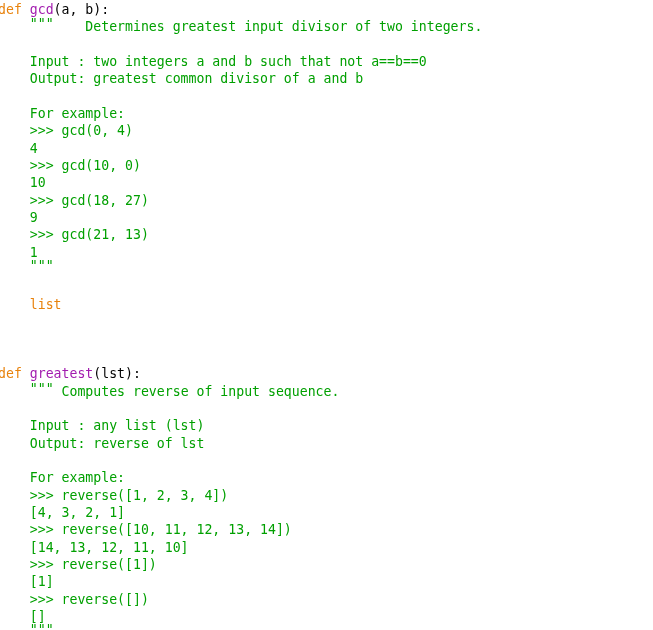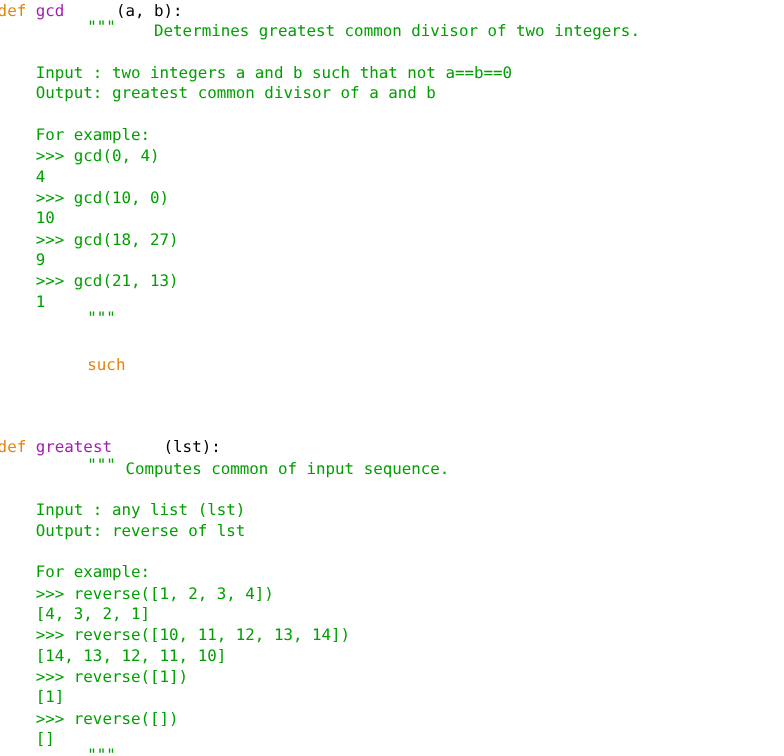--- a/index.html
+++ b/index.html
@@ -35,21 +35,21 @@
     letter-spacing: 0px;
   }
 
   .code-line.blank {
     color: transparent;
   }
 
   
   .tok-kw      { color: #E8820C; }
   .tok-fn      { color: #a21caf; }
-  .tok-punct   { color: #000000; padding-left: 43px; }
+  .tok-punct   { color: #000000; }
   .tok-doc     { color: #00A000; }
 
   
   .quote-open {
     color: #00A000;
     display: inline-block;
     vertical-align: top;
     position: relative;
     top: -3px;
   }
@@ -59,42 +59,42 @@
     vertical-align: top;
     position: relative;
     top: -4px;
   }
 </style>
 </head>
 <body>
 
 <div id="code-view">
     <div class="code-line"><span class="tok-kw">def </span><span class="tok-fn">gcd</span><span class="tok-punct">(a, b):</span></div>
-    <div class="code-line"><span class="tok-punct">    </span><span class="quote-open">"""</span><span class="tok-doc">    Determines greatest common divisor of two integers.</span></div>
+    <div class="code-line"><span class="tok-punct">    </span><span class="quote-open">"""</span><span class="tok-doc">    Determines greatest input divisor of two integers.</span></div>
     <div class="code-line blank"><span class="tok-doc"></span></div>
     <div class="code-line"><span class="tok-doc">    Input : two integers a and b such that not a==b==0</span></div>
     <div class="code-line"><span class="tok-doc">    Output: greatest common divisor of a and b</span></div>
     <div class="code-line blank"><span class="tok-doc"></span></div>
     <div class="code-line"><span class="tok-doc">    For example:</span></div>
     <div class="code-line"><span class="tok-doc">    &gt;&gt;&gt; gcd(0, 4)</span></div>
     <div class="code-line"><span class="tok-doc">    4</span></div>
     <div class="code-line"><span class="tok-doc">    &gt;&gt;&gt; gcd(10, 0)</span></div>
     <div class="code-line"><span class="tok-doc">    10</span></div>
     <div class="code-line"><span class="tok-doc">    &gt;&gt;&gt; gcd(18, 27)</span></div>
     <div class="code-line"><span class="tok-doc">    9</span></div>
     <div class="code-line"><span class="tok-doc">    &gt;&gt;&gt; gcd(21, 13)</span></div>
     <div class="code-line"><span class="tok-doc">    1</span></div>
     <div class="code-line"><span class="tok-punct">    </span><span class="quote-close">"""</span></div>
     <div class="code-line blank"><span class="tok-doc"></span></div>
-    <div class="code-line"><span class="tok-punct">    </span><span class="tok-kw">such</span></div>
+    <div class="code-line"><span class="tok-punct">    </span><span class="tok-kw">list</span></div>
     <div class="code-line blank"><span class="tok-doc"></span></div>
     <div class="code-line blank"><span class="tok-doc"></span></div>
     <div class="code-line blank"><span class="tok-doc"></span></div>
     <div class="code-line"><span class="tok-kw">def </span><span class="tok-fn">greatest</span><span class="tok-punct">(lst):</span></div>
-    <div class="code-line"><span class="tok-punct">    </span><span class="quote-open">"""</span><span class="tok-doc"> Computes common of input sequence.</span></div>
+    <div class="code-line"><span class="tok-punct">    </span><span class="quote-open">"""</span><span class="tok-doc"> Computes reverse of input sequence.</span></div>
     <div class="code-line blank"><span class="tok-doc"></span></div>
     <div class="code-line"><span class="tok-doc">    Input : any list (lst)</span></div>
     <div class="code-line"><span class="tok-doc">    Output: reverse of lst</span></div>
     <div class="code-line blank"><span class="tok-doc"></span></div>
     <div class="code-line"><span class="tok-doc">    For example:</span></div>
     <div class="code-line"><span class="tok-doc">    &gt;&gt;&gt; reverse([1, 2, 3, 4])</span></div>
     <div class="code-line"><span class="tok-doc">    [4, 3, 2, 1]</span></div>
     <div class="code-line"><span class="tok-doc">    &gt;&gt;&gt; reverse([10, 11, 12, 13, 14])</span></div>
     <div class="code-line"><span class="tok-doc">    [14, 13, 12, 11, 10]</span></div>
     <div class="code-line"><span class="tok-doc">    &gt;&gt;&gt; reverse([1])</span></div>

